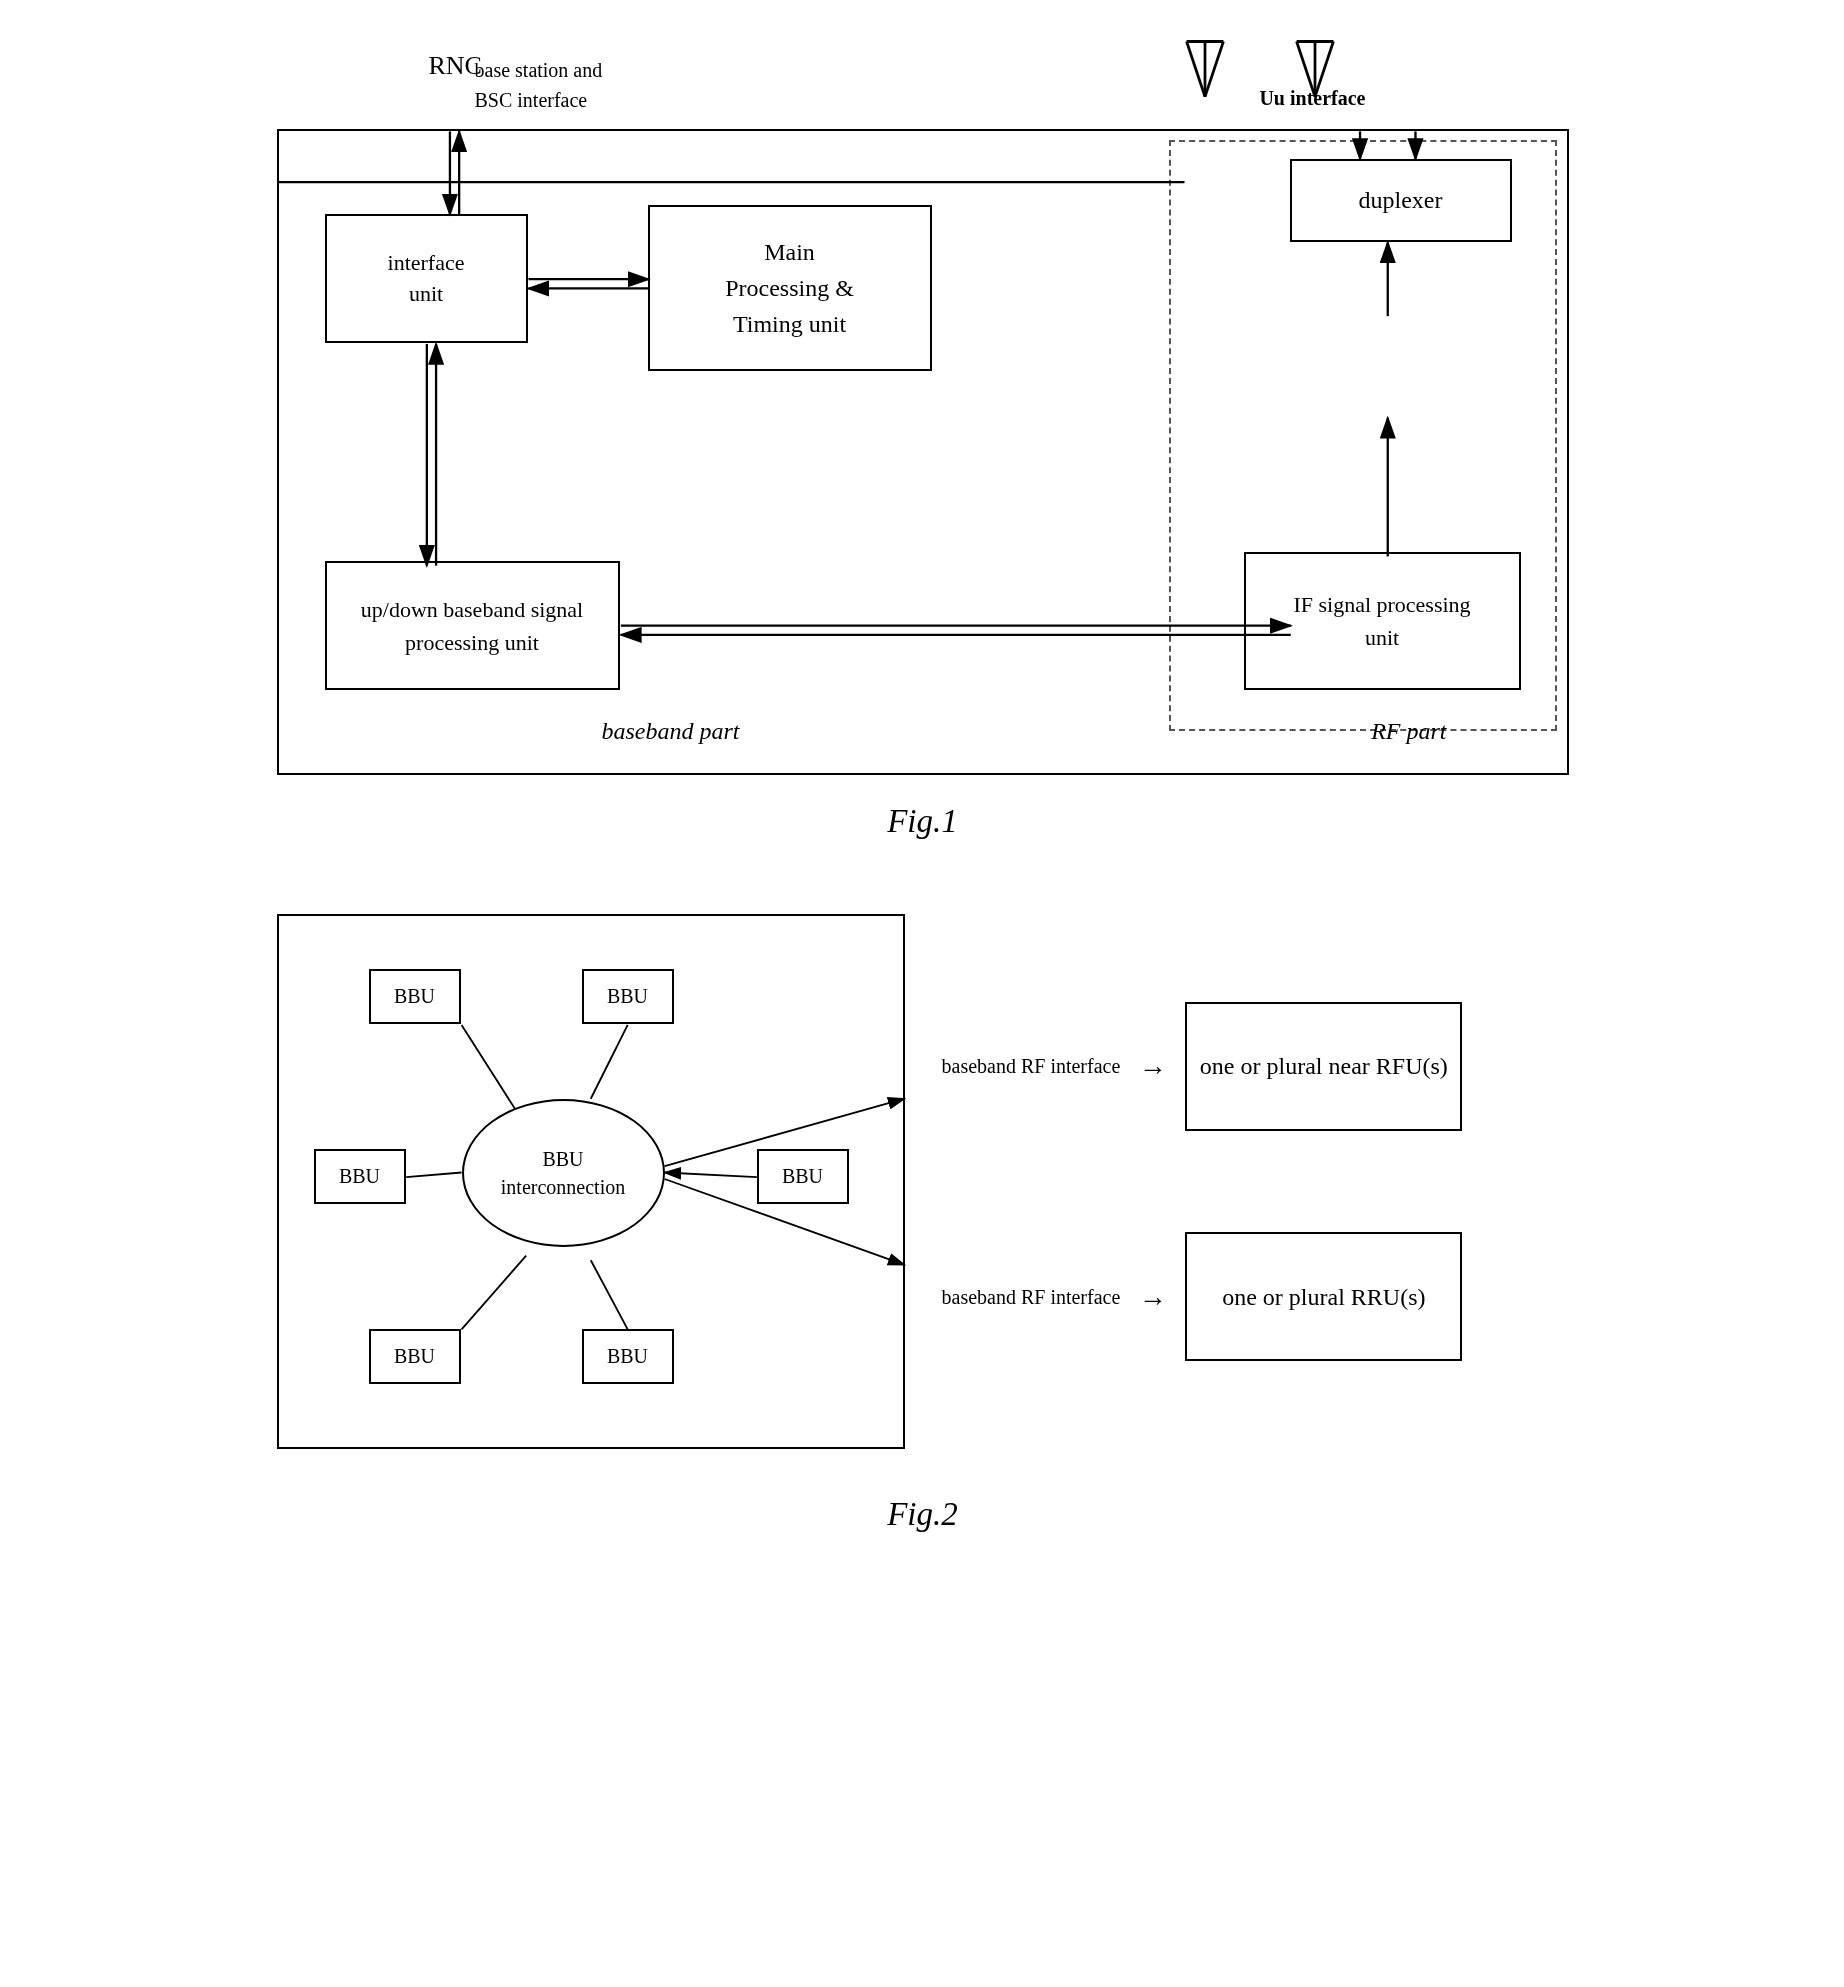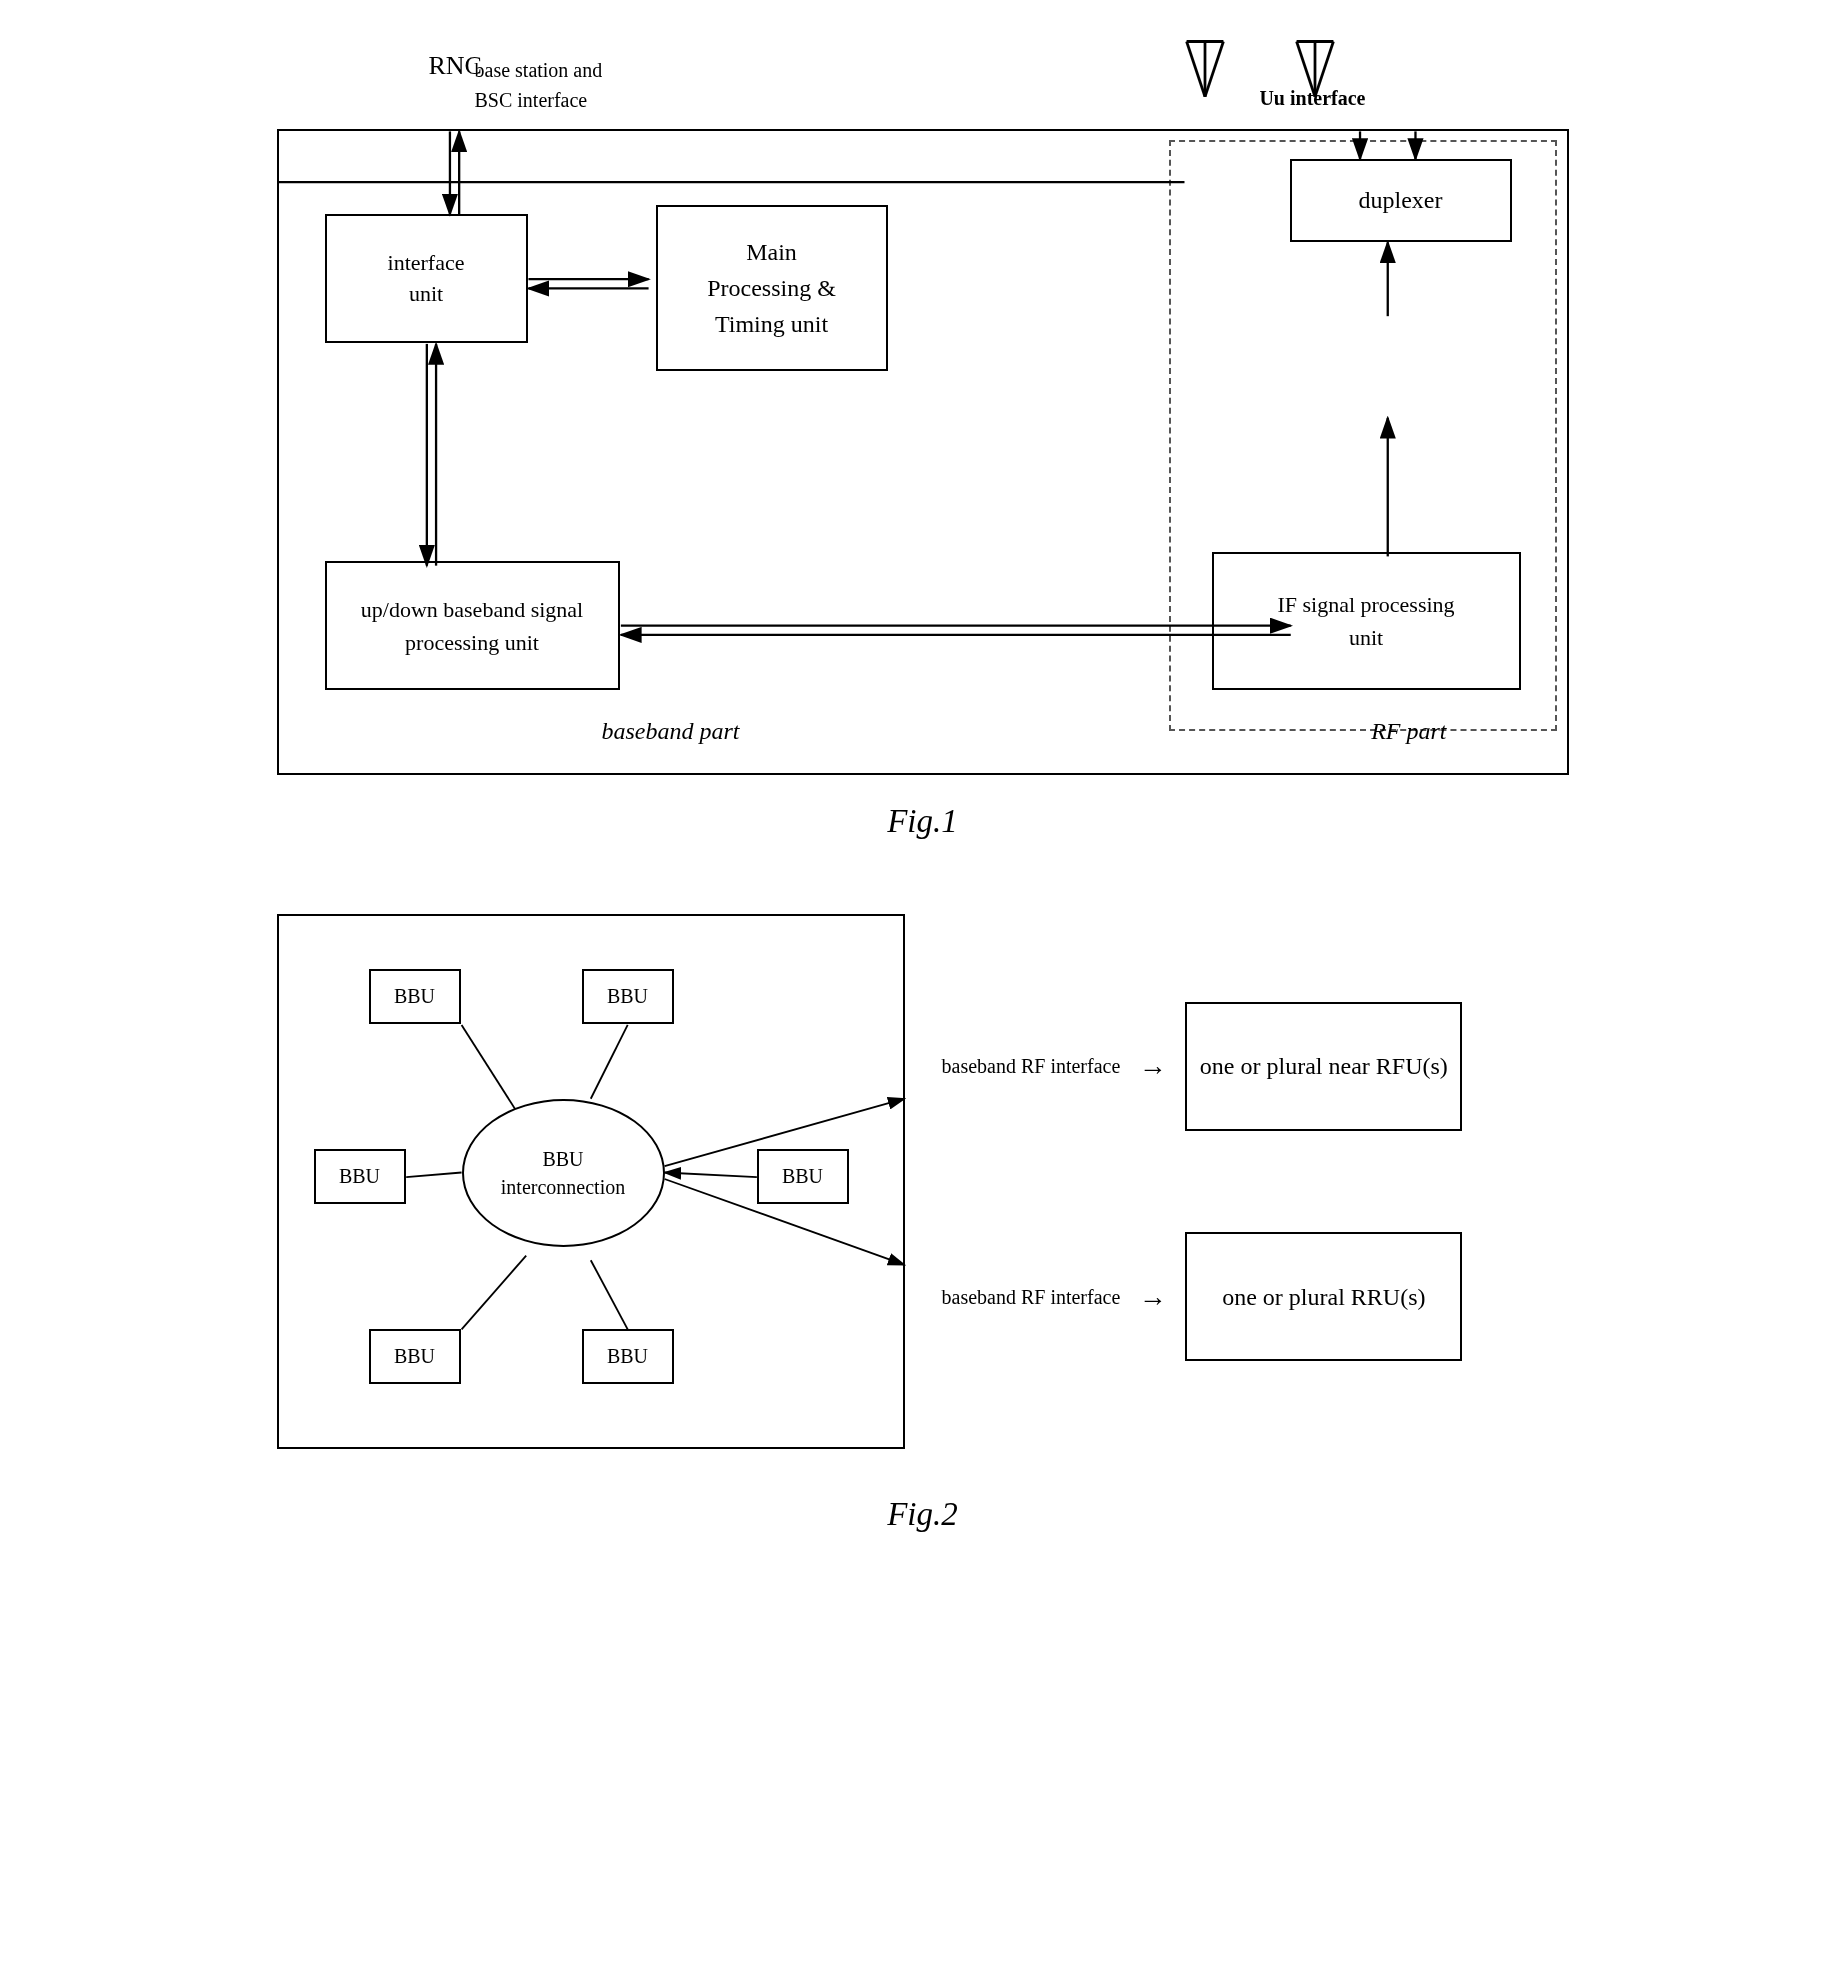--- a/index.html
+++ b/index.html
@@ -79,30 +79,29 @@
       text-align: center;
       font-size: 22px;
       line-height: 1.4;
     }
 
     
     .main-proc-box {
       position: absolute;
       top: 74px;
       left: 369px;
-      width: 232px;
+      width: 284px;
       height: 166px;
       border: 2.8px solid #000;
       display: flex;
       align-items: center;
       justify-content: center;
       text-align: center;
       font-size: 24px;
       line-height: 1.5;
-      margin-left: 8px;
     }
 
     
     .baseband-box {
       position: absolute;
       bottom: 83px;
       left: 46px;
       width: 295px;
       height: 129px;
       border: 2.8px solid #000;
@@ -112,21 +111,21 @@
       text-align: center;
       font-size: 22px;
       line-height: 1.5;
     }
 
     
     .if-signal-box {
       position: absolute;
       bottom: 83px;
       right: 46px;
-      width: 309px;
+      width: 277px;
       height: 138px;
       border: 2.8px solid #000;
       display: flex;
       align-items: center;
       justify-content: center;
       text-align: center;
       font-size: 22px;
       line-height: 1.5;
     }
 

